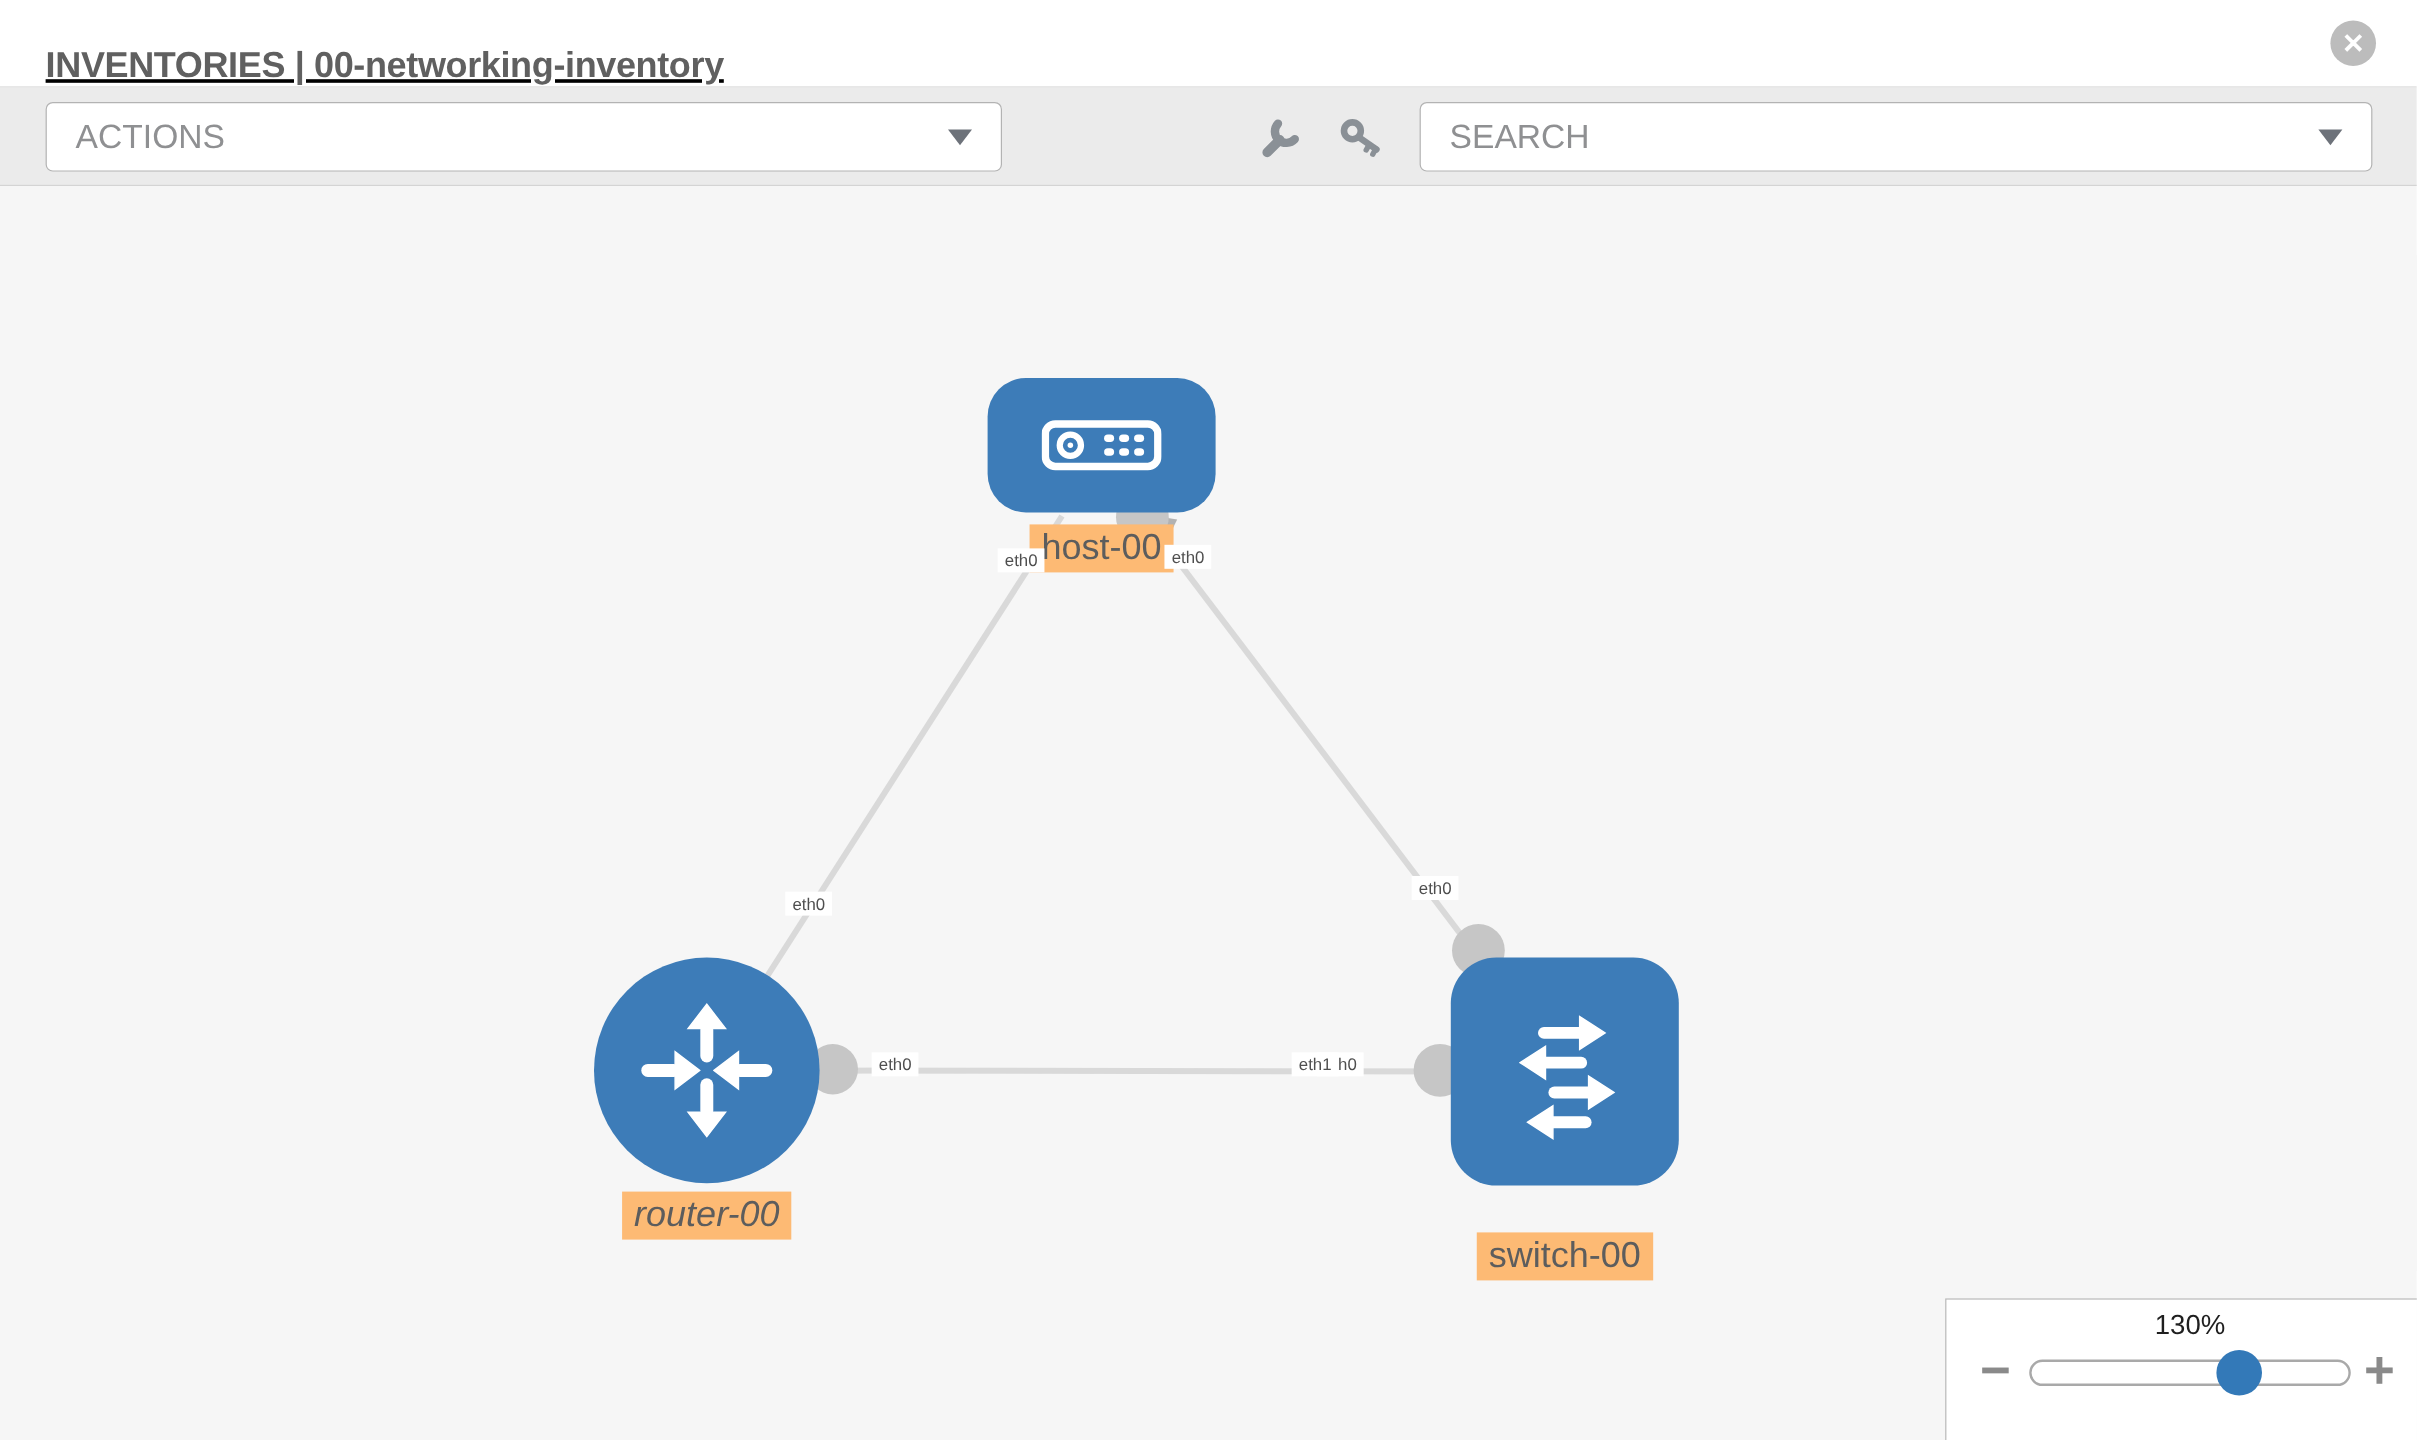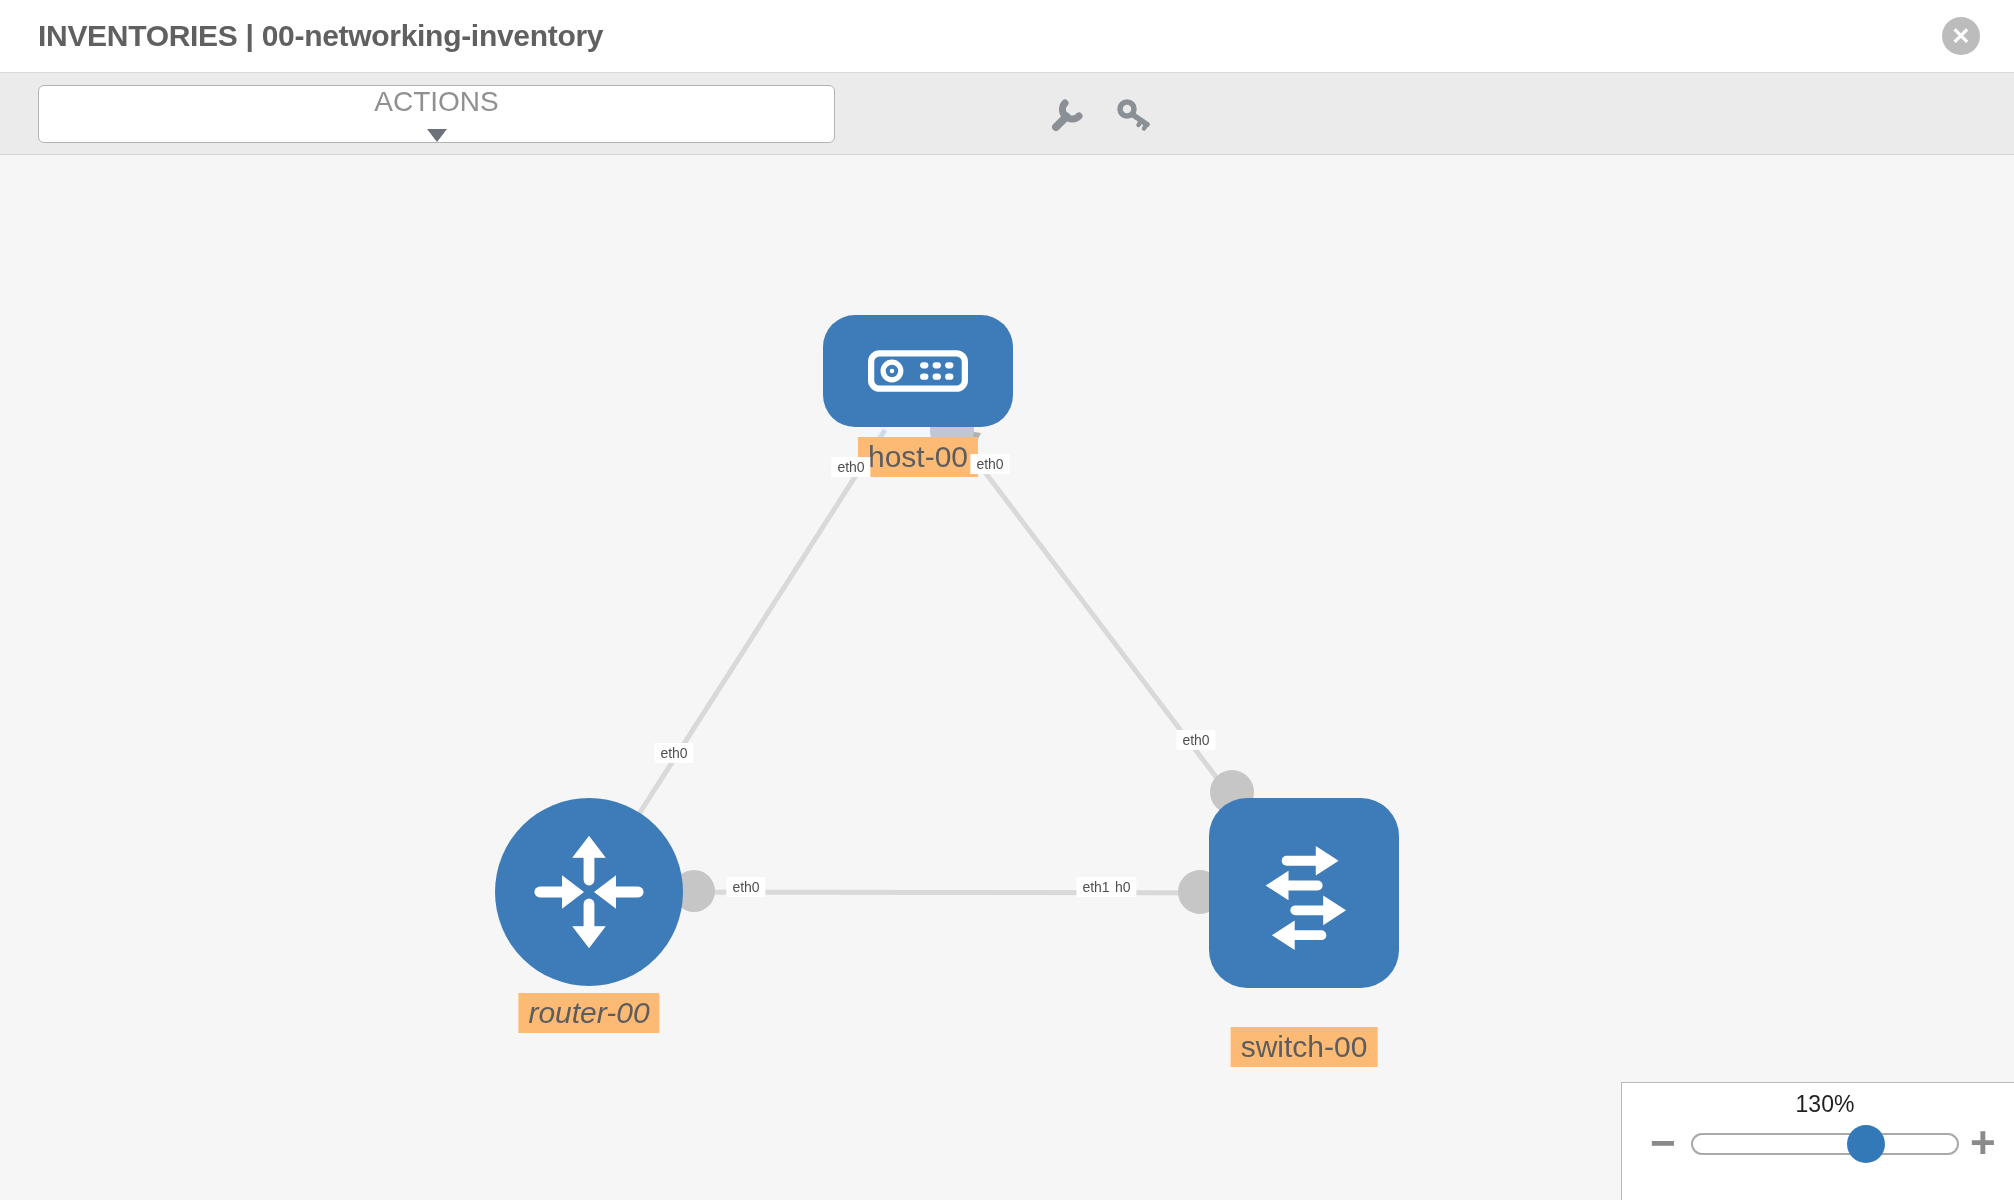--- a/index.html
+++ b/index.html
@@ -1,35 +1,35 @@
 <!DOCTYPE html>
 <html><head>
 <meta charset="utf-8">
 <style>
   * { margin:0; padding:0; box-sizing:border-box; }
   html,body { width:2014px; height:1200px; overflow:hidden; background:#fff;
     font-family:"Liberation Sans", sans-serif; position:relative; }
 
   
   .header { position:relative; height:73px; background:#fff;
-    border-bottom:1px solid #d8d8d8; display:flex; align-items:center; padding:0 38px; }
+    border-bottom:1px solid #d8d8d8; display:flex; align-items:flex-end; padding:0 38px;text-decoration:underline; }
   .title { font-size:30px; font-weight:bold; color:#606060; letter-spacing:-0.3px; }
   .close-btn { position:absolute; right:34px; top:17px; width:38px; height:38px;
     border-radius:50%; background:#bcbcbc; color:#fff; display:flex;
     align-items:center; justify-content:center; font-size:23px; font-weight:bold;
     cursor:pointer; line-height:1; }
 
   
   .toolbar { position:relative; height:82px; background:#ebebeb;
     border-bottom:1px solid #d4d4d4; }
   .select { position:absolute; top:12px; height:58px; background:#fff;
     border:1px solid #b3b3b3; border-radius:6px; display:flex; align-items:center;
     justify-content:space-between; padding:0 24px; color:#8f9092; font-size:28px;
     cursor:pointer; }
-  .actions-select { left:38px;  width:797px;flex-direction:column; }
+  .actions-select { left:38px;  width:797px; }
   .search-select  { left:1183px; width:794px; }
   .caret { width:0; height:0; border-left:10px solid transparent;
     border-right:10px solid transparent; border-top:13px solid #6d727a; }
   .tool-icon { position:absolute; top:23px; width:40px; height:40px; cursor:pointer; }
   .wrench-btn { left:1046px; }
   .key-btn    { left:1114px; }
 
   
   .canvas { position:relative; width:2014px; height:1045px; background:#f6f6f6; }
   #diagram-svg { position:absolute; left:0; top:0; }
@@ -76,20 +76,24 @@
     <path d="M19 7 A 9.5 9.5 0 1 0 33 20" stroke="#8a9096" stroke-width="7" stroke-linecap="round" fill="none"></path>
   </svg>
 
   <svg class="tool-icon key-btn" viewBox="0 0 40 40">
     <circle cx="13" cy="13" r="7" fill="none" stroke="#8a9096" stroke-width="5.5"></circle>
     <path d="M18.5 18.5 L33 28.5" stroke="#8a9096" stroke-width="5.5" stroke-linecap="round" fill="none"></path>
     <path d="M27 24.5 L24.5 29" stroke="#8a9096" stroke-width="4.5" stroke-linecap="round" fill="none"></path>
     <path d="M32.5 28 L30 32.5" stroke="#8a9096" stroke-width="4.5" stroke-linecap="round" fill="none"></path>
   </svg>
 
+  <div class="select search-select">
+    <span>SEARCH</span>
+    <span class="caret"></span>
+  </div>
 </div>
 
 <div class="canvas">
   <svg id="diagram-svg" width="2014" height="1045">
       <line x1="589" y1="737" x2="885" y2="275" stroke="#d9d9d9" stroke-width="5"></line>
       <line x1="950" y1="271" x2="1304" y2="738" stroke="#d9d9d9" stroke-width="5"></line>
       <line x1="589" y1="737" x2="1304" y2="738" stroke="#d9d9d9" stroke-width="5"></line>
       <polygon points="950,273 981,278 969,302" fill="#b2b2b2"></polygon>
       <circle cx="952" cy="276" r="22" fill="#c6c6c6"></circle>
       <circle cx="694" cy="736" r="21" fill="#c6c6c6"></circle>

